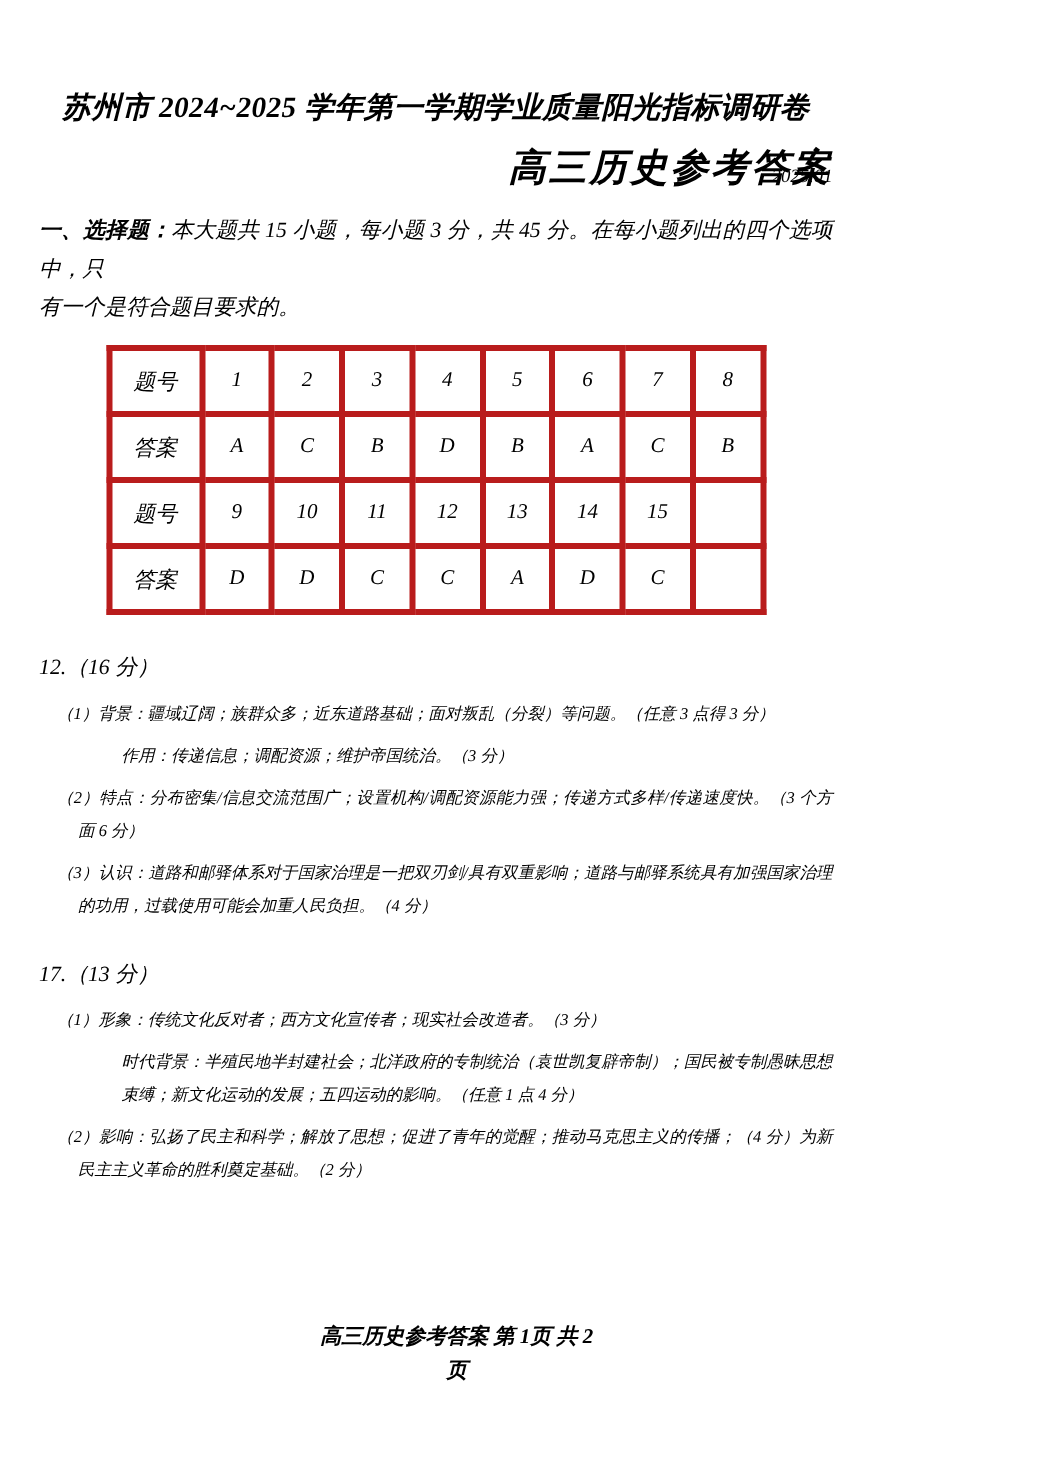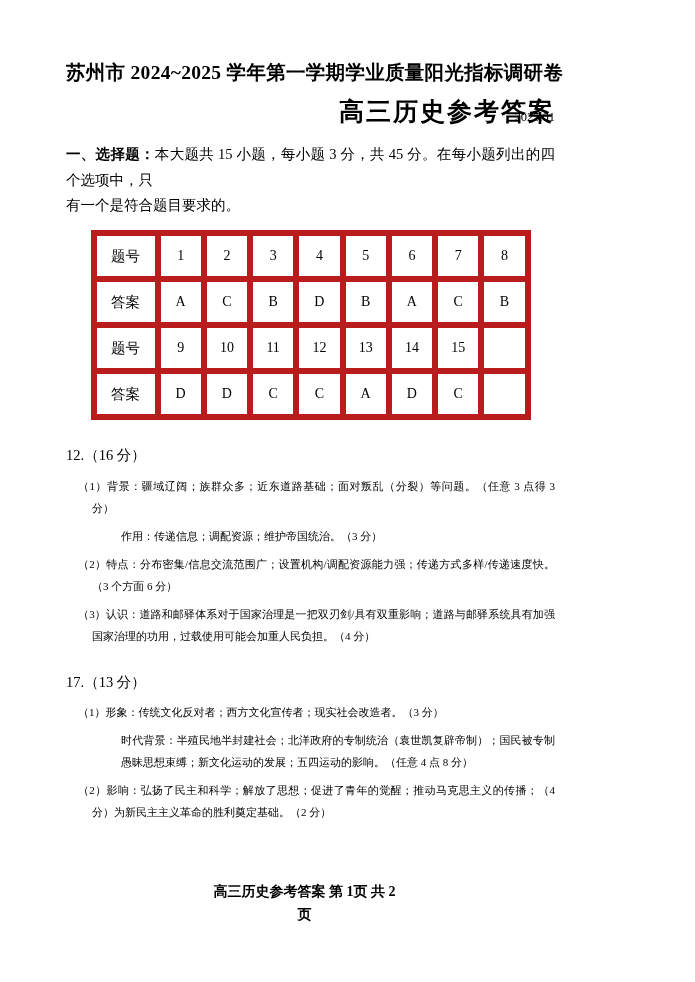--- a/index.html
+++ b/index.html
@@ -12,21 +12,22 @@
     background: #ffffff;
     font-family: "Liberation Serif", "DejaVu Serif", serif;
     color: #000000;
     overflow: hidden;
   }
   .page {
     position: relative;
     width: 621px;
     height: 982px;
     box-sizing: border-box;
-    padding: 60px 66px 0 66px;
+    padding: 60px 66px 0 26px;
+    font-style: italic;
   }
   .doc-title {
     text-align: center;
     font-size: 19.5px;
     font-weight: bold;
     letter-spacing: 0.3px;
     line-height: 1.3;
     margin: 0 0 4px 0;
     white-space: nowrap;
   }
@@ -63,21 +64,21 @@
     margin: 12px 0 0 0;
     display: flex;
     justify-content: center;
   }
   table.answers {
     border-collapse: collapse;
     table-layout: fixed;
     width: 440px;
   }
   table.answers td {
-    border: 6px solid #b91c1c;
+    border: 4px solid #b91c1c;
     height: 38px;
     text-align: center;
     vertical-align: middle;
     font-size: 14px;
     font-family: "Liberation Serif", serif;
   }
   table.answers td.head {
     width: 56px;
     font-size: 14.5px;
   }
@@ -187,21 +188,21 @@
 
 
   <div class="q-head">12.（16 分）</div>
   <div class="para">（1）背景：疆域辽阔；族群众多；近东道路基础；面对叛乱（分裂）等问题。（任意 3 点得 3 分）</div>
   <div class="para sub">作用：传递信息；调配资源；维护帝国统治。（3 分）</div>
   <div class="para">（2）特点：分布密集/信息交流范围广；设置机构/调配资源能力强；传递方式多样/传递速度快。（3 个方面 6 分）</div>
   <div class="para">（3）认识：道路和邮驿体系对于国家治理是一把双刃剑/具有双重影响；道路与邮驿系统具有加强国家治理的功用，过载使用可能会加重人民负担。（4 分）</div>
 
   <div class="q-head">17.（13 分）</div>
   <div class="para">（1）形象：传统文化反对者；西方文化宣传者；现实社会改造者。（3 分）</div>
-  <div class="para sub">时代背景：半殖民地半封建社会；北洋政府的专制统治（袁世凯复辟帝制）；国民被专制愚昧思想束缚；新文化运动的发展；五四运动的影响。（任意 4 点 8 分）</div>
+  <div class="para sub">时代背景：半殖民地半封建社会；北洋政府的专制统治（袁世凯复辟帝制）；国民被专制愚昧思想束缚；新文化运动的发展；五四运动的影响。（任意 1 点 4 分）</div>
   <div class="para">（2）影响：弘扬了民主和科学；解放了思想；促进了青年的觉醒；推动马克思主义的传播；（4 分）为新民主主义革命的胜利奠定基础。（2 分）</div>
 
   <div class="footer">
     <div>高三历史参考答案    第 1页    共 2</div>
     <div class="line2">页</div>
   </div>
 
 </div>
 
 </body></html>

